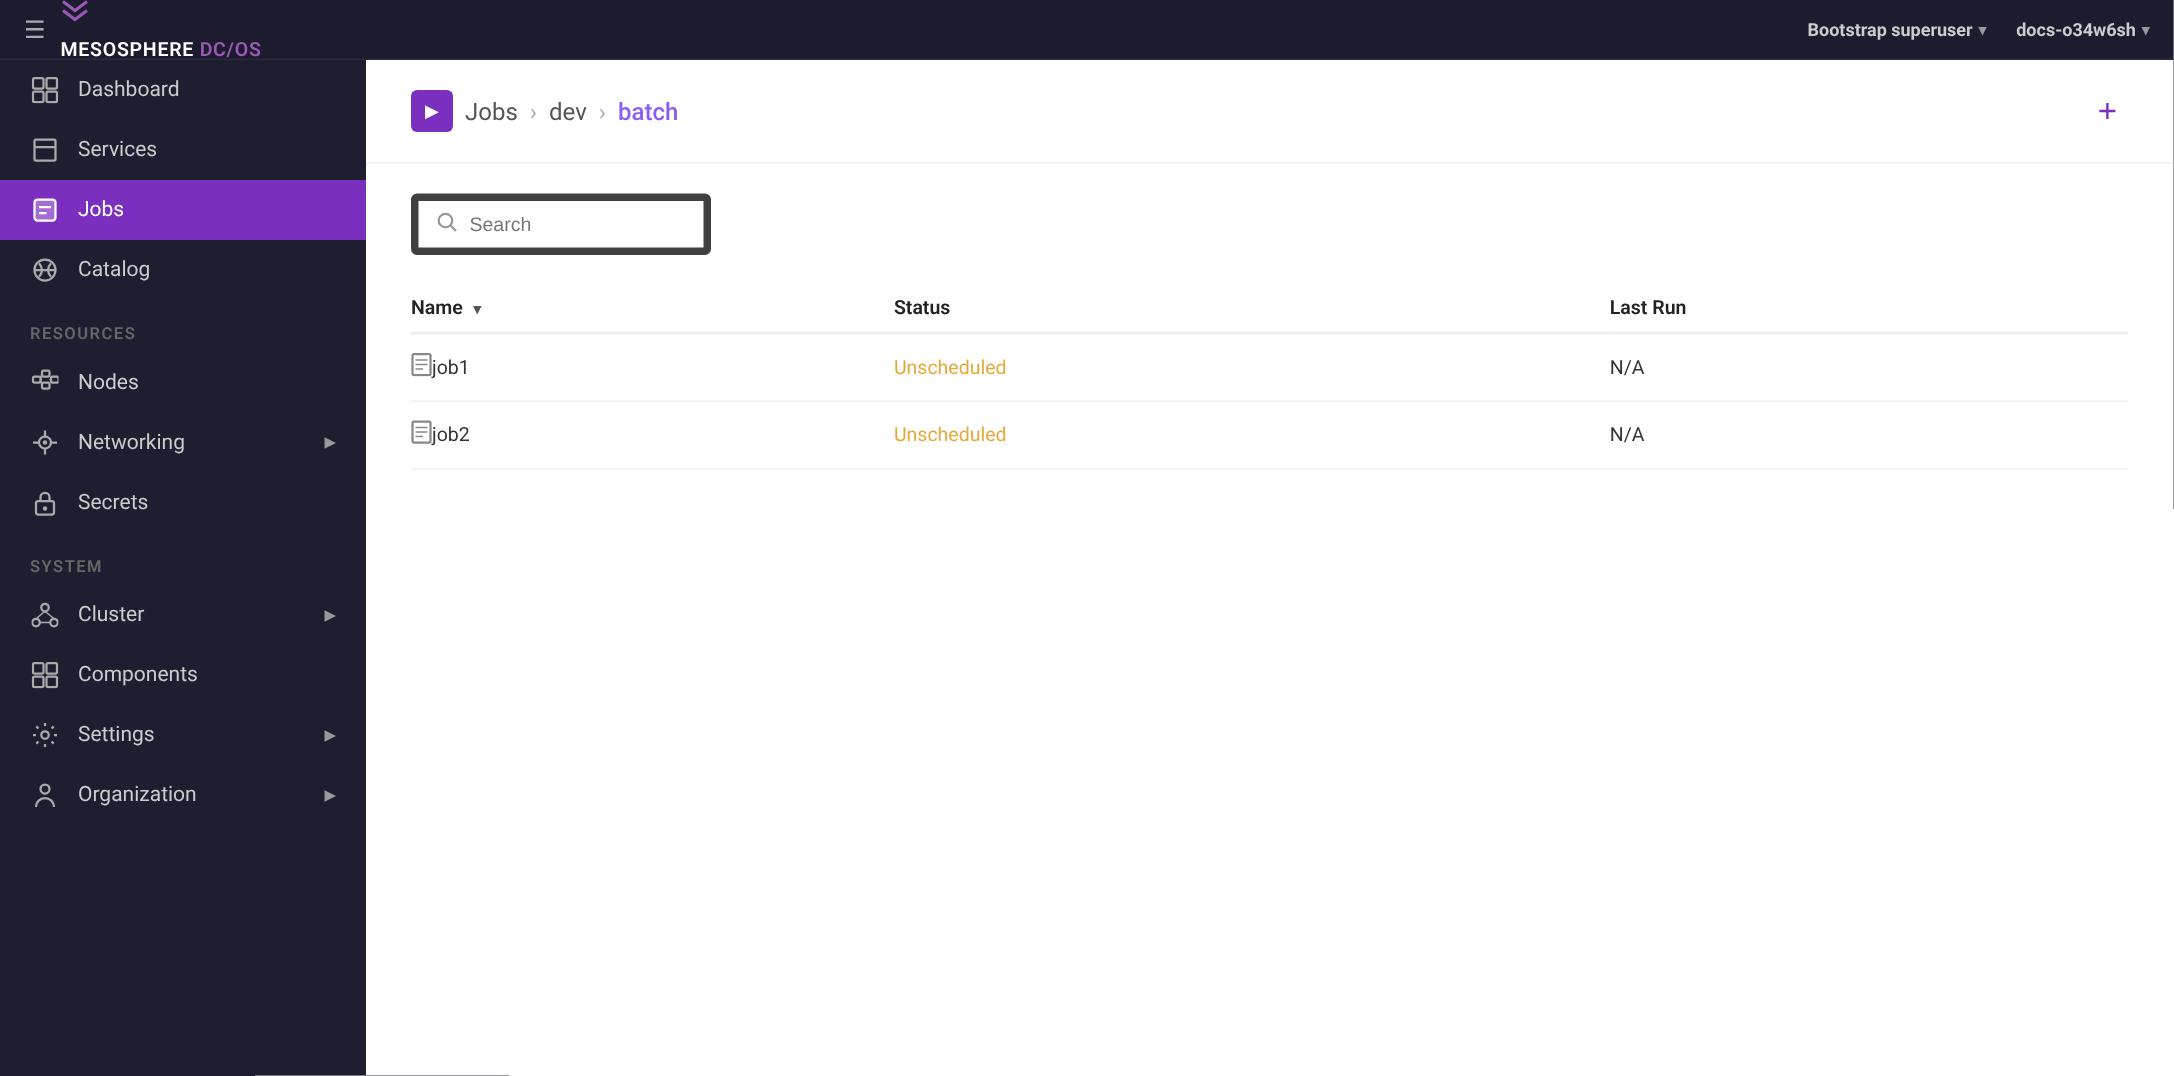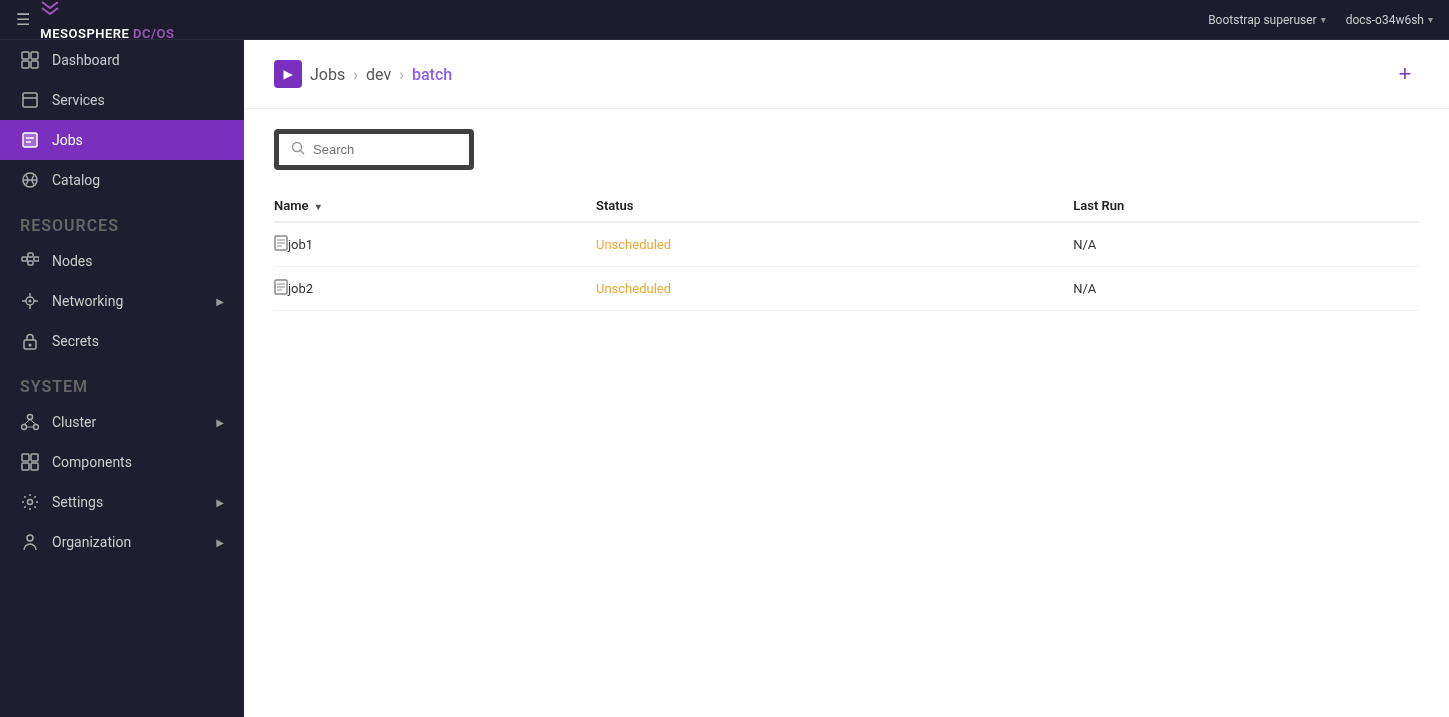--- a/index.html
+++ b/index.html
@@ -15,21 +15,21 @@
       padding: 0 16px;
       flex-shrink: 0;
       border-bottom: 1px solid #2a2a3e;
     }
     .navbar-left { display: flex; align-items: center; gap: 10px; }
     .hamburger-icon { color: #aaa; cursor: pointer; font-size: 16px; }
     .logo { display: flex; align-items: flex-start; gap: 6px; flex-direction: column; }
     .logo-icon { color: #9b59b6; font-size: 18px; }
     .logo-text { color: #fff; font-size: 13px; font-weight: 600; letter-spacing: 0.5px; }
     .logo-text span { color: #9b59b6; }
-    .navbar-right { display: flex; align-items: center; gap: 20px; }
+    .navbar-right { display: flex; align-items: center; gap: 20px; font-weight: bold; }
     .navbar-user { color: #ccc; font-size: 12px; cursor: pointer; display: flex; align-items: center; gap: 4px; }
     .navbar-user .chevron { font-size: 10px; color: #999; }
 
     
     .main-layout { display: flex; flex: 1; overflow: hidden; }
 
     
     .sidebar {
       width: 244px;
       background: #1e1e30;
@@ -46,21 +46,21 @@
       font-size: 14px;
       gap: 12px;
       transition: background 0.15s;
     }
     .sidebar-item.active { background: #7b2fbe; color: #fff; }
     .sidebar-item .icon { width: 20px; height: 20px; display: flex; align-items: center; justify-content: center; flex-shrink: 0; }
     .sidebar-item .label { flex: 1; }
     .sidebar-item .arrow { font-size: 10px; color: #999; }
     .sidebar-section-label {
       color: #666;
-      font-size: 16px;
+      font-size: 11px;
       font-weight: 600;
       text-transform: uppercase;
       letter-spacing: 1px;
       padding: 16px 20px 6px;
     }
 
     
     .content {
       flex: 1;
       background: #fff;

